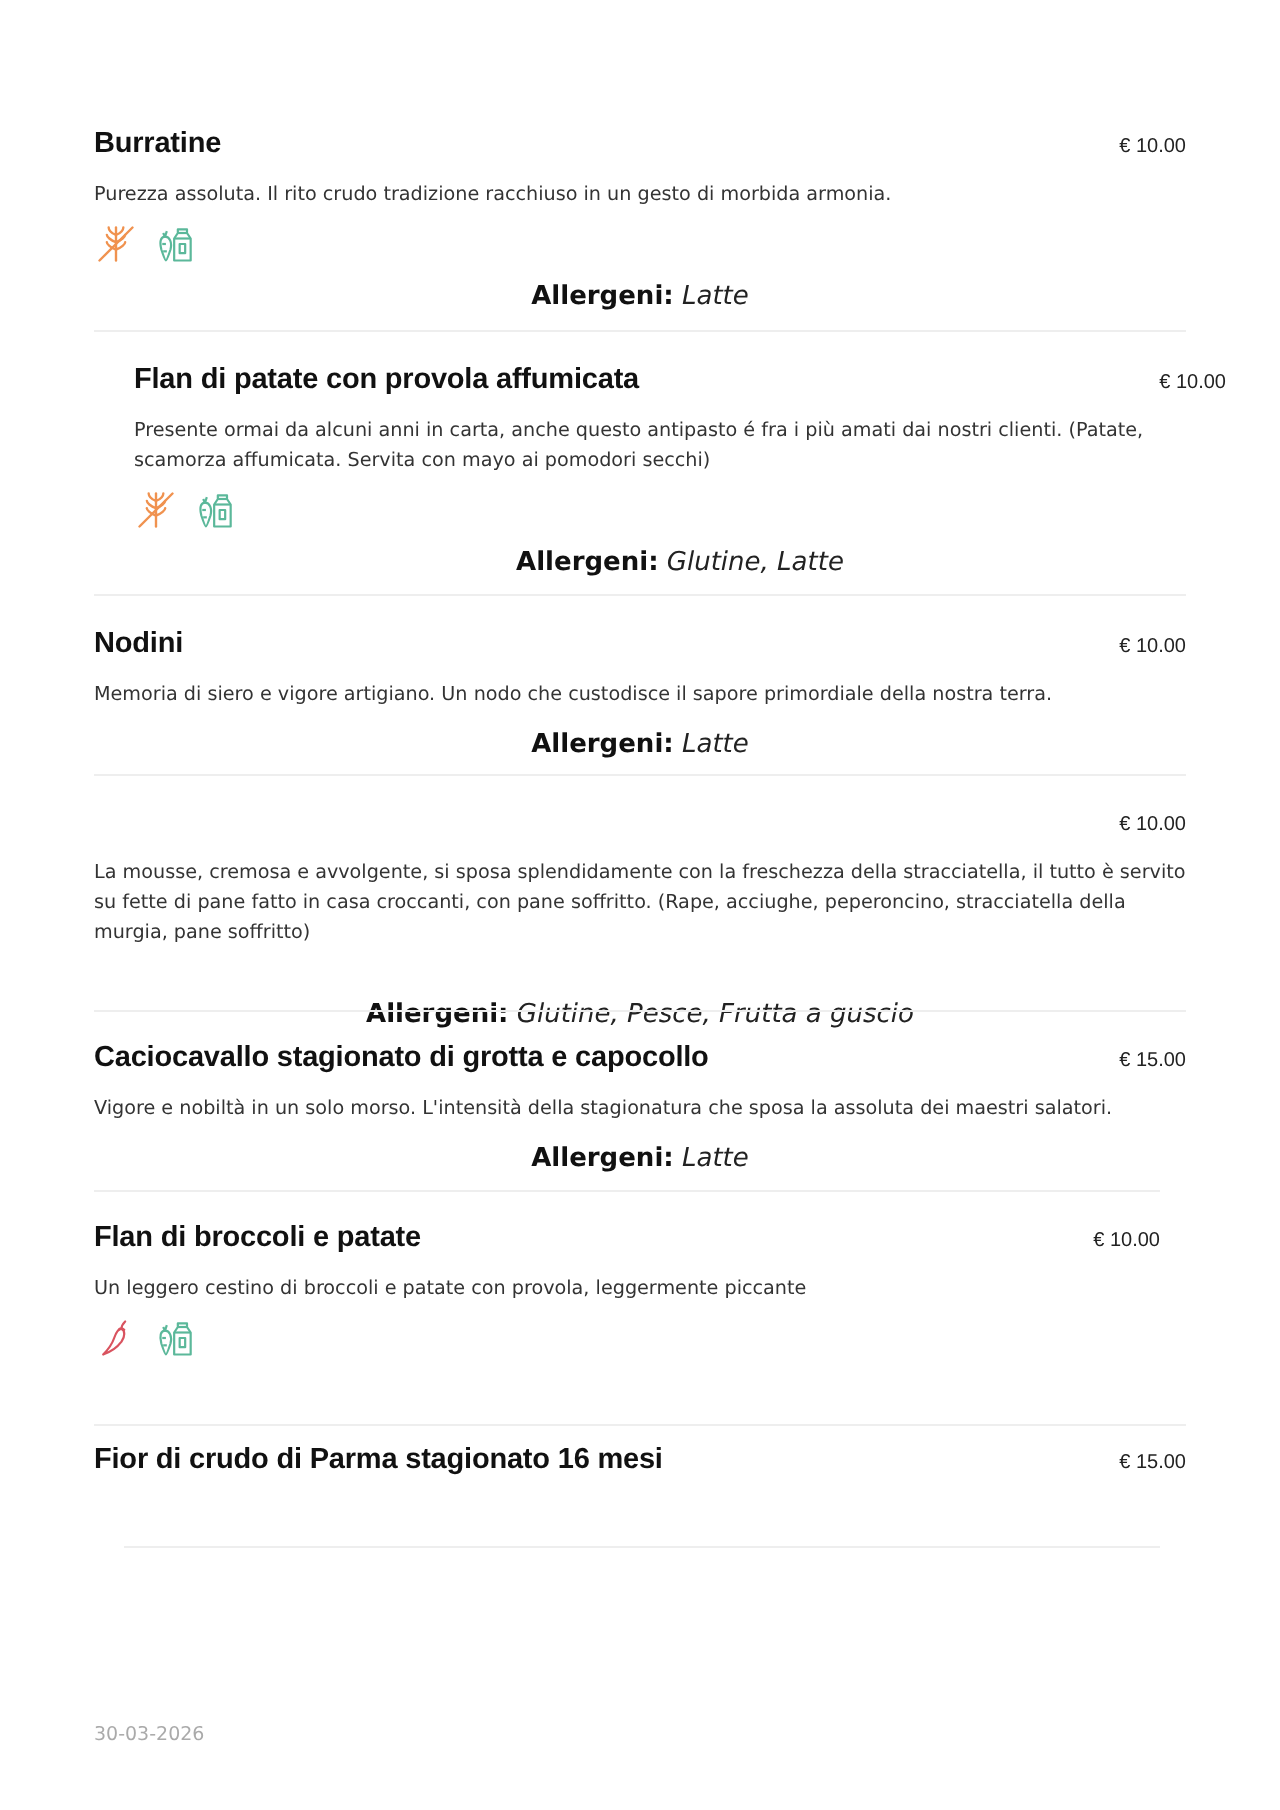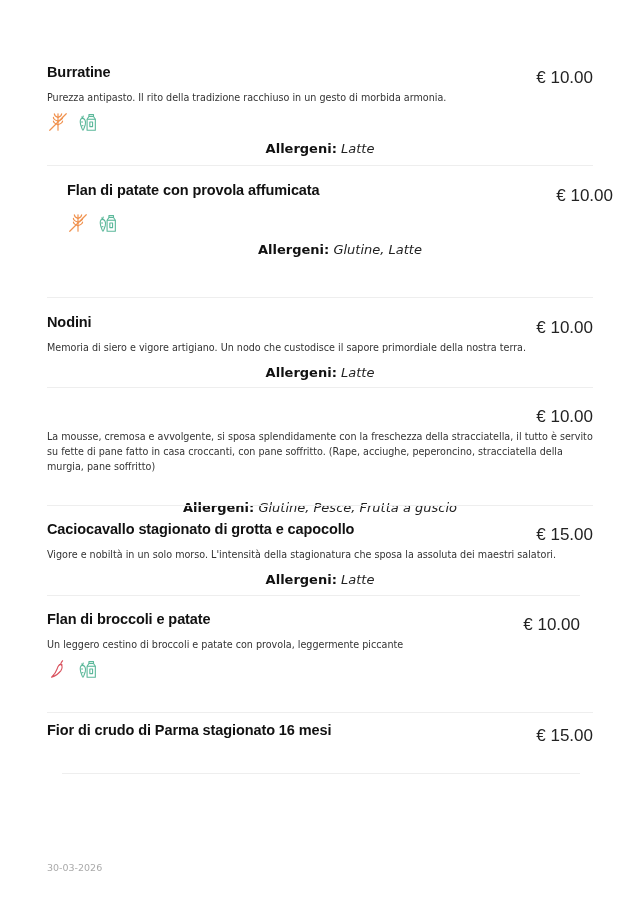--- a/index.html
+++ b/index.html
@@ -4,42 +4,42 @@
 <style>
   html, body { margin: 0; padding: 0; background: #ffffff; }
   body { width: 640px; height: 905px; position: relative; overflow: hidden;
          font-family: "DejaVu Sans", "Liberation Sans", sans-serif; color: #222; }
   .page { position: absolute; left: 47px; top: 0; width: 546px; }
   .item { position: absolute; left: 0; width: 546px; }
   .item-head { position: relative; height: 24px; }
   .item-title { position: absolute; left: 0; top: 0; font-family: "Liberation Sans", sans-serif;
                 font-weight: bold; font-size: 14.5px; color: #111; letter-spacing: -0.1px; white-space: nowrap; }
   .item-price { position: absolute; right: 0; top: 4px; font-family: "Liberation Sans", sans-serif;
-                font-size: 17px; color: #222; white-space: nowrap; }
+                font-size: 10px; color: #222; white-space: nowrap; }
   .item-desc { font-size: 9.6px; line-height: 15px; color: #333; margin-top: 2px; width: 546px; }
   .icons { display: flex; gap: 8px; height: 26px; align-items: center; margin-top: 4px; }
   .icons svg { width: 22px; height: 22px; display: block; }
   .allergens { font-size: 13px; color: #111; margin-top: 6px; text-align: center; }
   .allergens b { font-weight: bold; }
   .allergens i { font-style: italic; color: #222; }
   .sep { position: absolute; height: 1px; background: #eeeeee; }
   .footer-date { position: absolute; left: 47px; top: 862px; font-size: 9.5px; color: #aaa; }
   .footer-page { position: absolute; right: 47px; top: 904px; font-size: 9.5px; color: #aaa; }
 </style>
 </head>
 <body>
 
 <div class="page">
 
   <div class="item" style="top:64px;">
     <div class="item-head">
       <div class="item-title">Burratine</div>
       <div class="item-price">€ 10.00</div>
     </div>
-    <div class="item-desc">Purezza antipasto. Il rito della tradizione racchiuso in un gesto di morbida armonia.</div>
+    <div class="item-desc">Purezza assoluta. Il rito crudo tradizione racchiuso in un gesto di morbida armonia.</div>
     <div class="icons">
       <span>
         <svg viewBox="0 0 24 24" fill="none" stroke="#f0924f" stroke-width="1.3" stroke-linecap="round">
           <path d="M12 3 V21"></path>
             <path d="M12 7 C9 6 8 4 8 3"></path>
             <path d="M12 7 C15 6 16 4 16 3"></path>
           <path d="M12 11 C9 10 7 8 7 7"></path>
             <path d="M12 11 C15 10 17 8 17 7"></path>
           <path d="M12 15 C9 14 7 12 7 11"></path>
             <path d="M12 15 C15 14 17 12 17 11"></path>
@@ -64,20 +64,21 @@
       <i>Latte</i>
     </div>
   </div>
   <div class="sep" style="top:165px; left:0; width:546px;"></div>
 
   <div class="item" style="top:182px;margin-left:20px;">
     <div class="item-head">
       <div class="item-title">Flan di patate con provola affumicata</div>
       <div class="item-price">€ 10.00</div>
     </div>
+    <div class="item-desc">Presente ormai da alcuni anni in carta, anche questo antipasto é fra i più amati dai nostri clienti. (Patate, scamorza affumicata. Servita con mayo ai pomodori secchi)</div>
     <div class="icons">
       <span>
         <svg viewBox="0 0 24 24" fill="none" stroke="#f0924f" stroke-width="1.3" stroke-linecap="round">
           <path d="M12 3 V21"></path>
             <path d="M12 7 C9 6 8 4 8 3"></path>
             <path d="M12 7 C15 6 16 4 16 3"></path>
           <path d="M12 11 C9 10 7 8 7 7"></path>
             <path d="M12 11 C15 10 17 8 17 7"></path>
           <path d="M12 15 C9 14 7 12 7 11"></path>
             <path d="M12 15 C15 14 17 12 17 11"></path>

